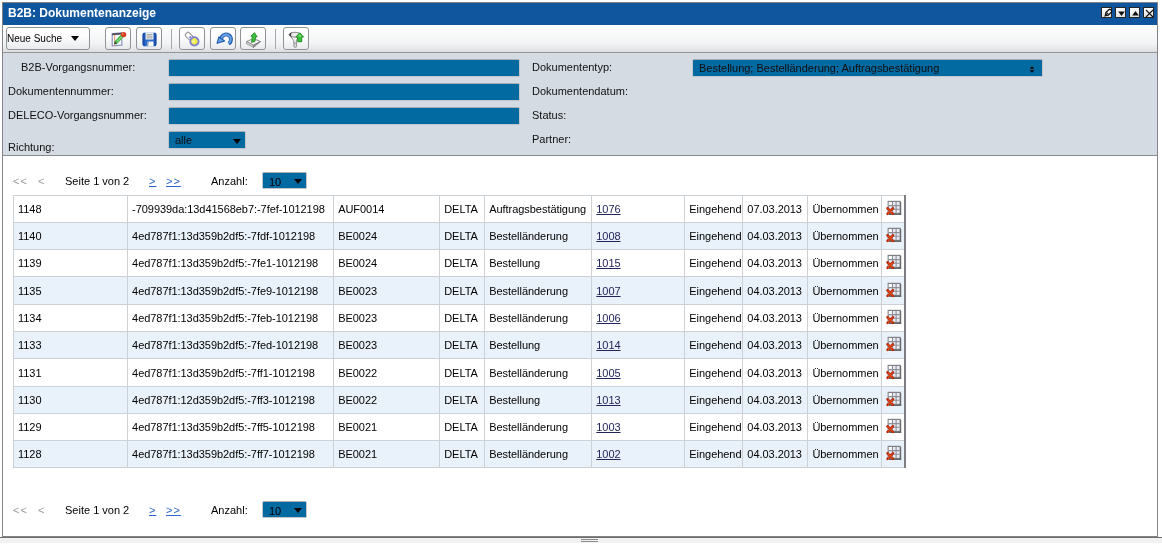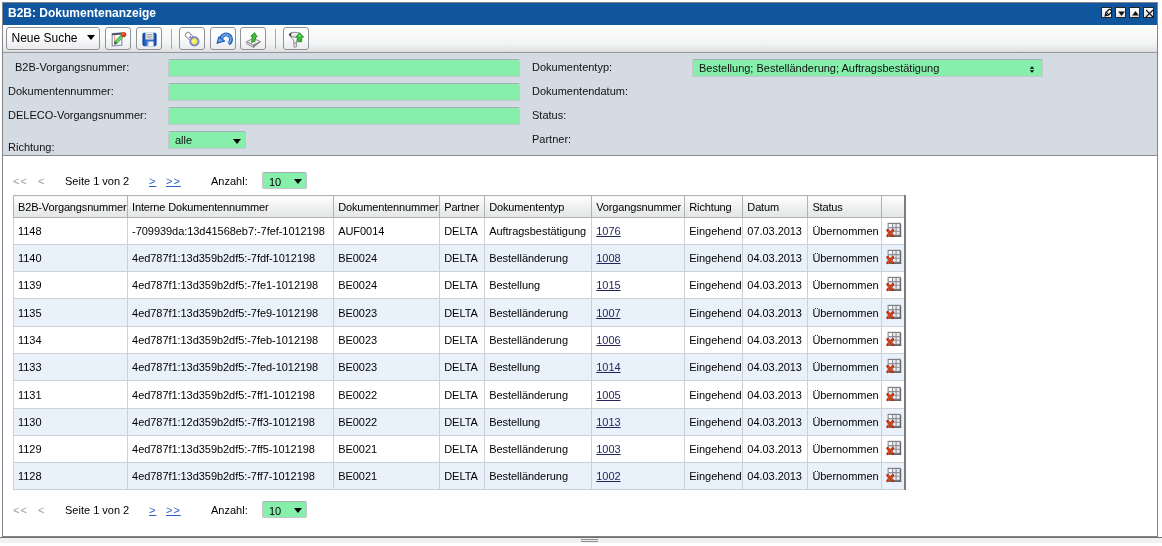--- a/index.html
+++ b/index.html
@@ -8,21 +8,21 @@
 .titlebar { position:absolute; left:0; top:0; width:100%; height:22px; background:#0f569f; color:#ffffff; font-size:12px; font-weight:bold; line-height:21px; padding-left:5px; }
 .winbtns { position:absolute; right:3px; top:4px; }
 .wbtn { display:inline-block; width:11px; height:11px; border:1px solid #262626; background:linear-gradient(#ffffff,#e2e2e2); margin-left:3px; vertical-align:top; position:relative; }
 .wbtn svg { position:absolute; left:0; top:0; }
 .toolbar { position:absolute; left:0; top:22px; width:100%; height:28px; background:linear-gradient(#ffffff,#f2f3f4 70%,#e2e4e6 93%,#d9dbdd); border-bottom:1px solid #97989a; }
 .tbtn { position:absolute; top:2px; height:23px; border:1px solid #8f9397; border-radius:3px; background:linear-gradient(#ffffff,#fcfcfd 45%,#e9ebed); }
 .tbtn svg { position:absolute; left:3px; top:2px; }
 .tsep { position:absolute; top:4px; width:1px; height:20px; background:#a5a9ad; }
 .form { position:absolute; left:0; top:50px; width:100%; height:103px; background:#d4dbe3; border-bottom:1px solid #888c90; font-size:11px; color:#101010; }
 .lbl { position:absolute; white-space:nowrap; line-height:13px; }
-.inp { position:absolute; background:#86efac; border:1px solid #c3c7cb; border-top-color:#a9aeb2; border-radius:2px; height:18px; font-size:11px; line-height:16px; padding-left:6px; white-space:nowrap; }
+.inp { position:absolute; background:#0369a1; border:1px solid #c3c7cb; border-top-color:#a9aeb2; border-radius:2px; height:18px; font-size:11px; line-height:16px; padding-left:6px; white-space:nowrap; }
 .sarr { position:absolute; right:7px; top:5px; width:6px; height:9px; }
 .darr { position:absolute; right:4px; top:7px; width:0; height:0; border-left:4px solid transparent; border-right:4px solid transparent; border-top:5px solid #000; }
 .content { position:absolute; left:0; top:153px; width:100%; height:380px; background:#ffffff; }
 .pager { position:absolute; left:0; width:650px; height:18px; font-size:11px; color:#000; }
 .pager span { position:absolute; line-height:18px; }
 .pgray { color:#9b9b9b; letter-spacing:1px; }
 .plink { color:#2e64c8; text-decoration:underline; letter-spacing:1px; }
 table.grid { position:absolute; left:10px; top:39px; width:893px; border-collapse:collapse; font-size:11px; color:#000; table-layout:fixed; border-right:2px solid #7c7e81; }
 table.grid th { background:linear-gradient(#ffffff,#eceded 60%,#e4e5e7); border:1px solid #aeb2b6; font-weight:normal; text-align:left; padding:0 0 0 4px; height:22px; white-space:nowrap; overflow:hidden; letter-spacing:-0.15px; }
 table.grid td { border:1px solid #ccd1d6; padding:0 0 0 4px; height:27px; white-space:nowrap; overflow:hidden; background:#fff; letter-spacing:-0.05px; }
@@ -47,21 +47,21 @@
           </svg></span><span class="wbtn"><svg width="11" height="11" viewBox="0 0 11 11">
             <path d="M2.2 3.5 L8.8 3.5 L5.5 8 Z" fill="#111"></path>
           </svg></span><span class="wbtn"><svg width="11" height="11" viewBox="0 0 11 11">
             <path d="M2.2 7.5 L8.8 7.5 L5.5 3 Z" fill="#111"></path>
           </svg></span><span class="wbtn"><svg width="11" height="11" viewBox="0 0 11 11">
             <path d="M2 2 L9 9 M9 2 L2 9" stroke="#111" stroke-width="1.1"></path>
           </svg></span>
     </div>
   </div>
   <div class="toolbar">
-    <div class="tbtn" style="left:3px; width:94px; font-size:12px; text-align:center; line-height:21px;">Neue Suche<span style="display:inline-block; width:0; height:0; border-left:4.5px solid transparent; border-right:4.5px solid transparent; border-top:5px solid #000; vertical-align:middle; margin-top:-2px; margin-left:9px;"></span></div>
+    <div class="tbtn" style="left:3px; width:84px; font-size:10px; text-align:left; line-height:21px;">Neue Suche<span style="display:inline-block; width:0; height:0; border-left:4.5px solid transparent; border-right:4.5px solid transparent; border-top:5px solid #000; vertical-align:middle; margin-top:-2px; margin-left:9px;"></span></div>
     <div class="tbtn" style="left:102px; width:26px;">
         <svg width="19" height="19" viewBox="0 0 19 19">
           <path d="M3.2 3.5 L12.8 2.8 L12.8 15.2 L3.2 15.8 Z" fill="#fafbfd" stroke="#8a93c4" stroke-width="1.2"></path>
           <path d="M3.2 3.5 L12.8 2.8 L12.8 4.6 L3.2 5.2 Z" fill="#4a4a52"></path>
           <line x1="5.6" y1="5.2" x2="5.6" y2="15.6" stroke="#f0a080" stroke-width="1.2"></line>
           <line x1="6.9" y1="12.4" x2="13.2" y2="6.1" stroke="#49b749" stroke-width="3.6" stroke-linecap="round"></line>
           <line x1="8" y1="11.6" x2="13.4" y2="6.2" stroke="#7fd77f" stroke-width="1.4" stroke-linecap="round"></line>
           <circle cx="14.6" cy="4.6" r="2.7" fill="#d63c1d"></circle>
           <circle cx="13.9" cy="3.9" r="1" fill="#ef7a55"></circle>
           <path d="M5 14.3 L8 13.4 L6.1 11.5 Z" fill="#3a3a3a"></path>
@@ -113,21 +113,21 @@
           <path d="M2.2 4.9 L6.6 10.2 L6.6 12.6 L9.4 14 L9.4 10.2 L13.8 4.9 Z" fill="#f6f6f6" stroke="#8e8e8e" stroke-width="1"></path>
           <ellipse cx="8" cy="4.7" rx="5.8" ry="2.4" fill="#ececec" stroke="#878787" stroke-width="1"></ellipse>
           <path d="M2.2 4.7 Q2.5 2.9 5.2 2.5 Q3.9 3.5 4 4.9 Q4 6.1 5.4 6.8 Q2.6 6.3 2.2 4.7 Z" fill="#333333"></path>
           <path d="M6.9 13 L6.9 16.8 Q8.2 18.4 9.6 16.8 L9.6 13 Z" fill="#d6d6d6" stroke="#8e8e8e" stroke-width="0.9"></path>
           <path d="M12.7 2.8 L16.6 7.1 L14.7 7.1 L14.7 11.7 L10.7 11.7 L10.7 7.1 L8.8 7.1 Z" fill="#35c035" stroke="#1f8a1f" stroke-width="0.9"></path>
           <path d="M12.7 4.2 L14.7 6.5 L11 6.5 Z" fill="#8ae08a"></path>
         </svg>
       </div>
   </div>
   <div class="form">
-    <div class="lbl" style="left:12px; top:8px;">B2B-Vorgangsnummer:</div>
+    <div class="lbl" style="left:18px; top:8px;">B2B-Vorgangsnummer:</div>
     <div class="inp" style="left:165px; top:6px; width:352px;"></div>
     <div class="lbl" style="left:5px; top:32px;">Dokumentennummer:</div>
     <div class="inp" style="left:165px; top:30px; width:352px;"></div>
     <div class="lbl" style="left:5px; top:56px;">DELECO-Vorgangsnummer:</div>
     <div class="inp" style="left:165px; top:54px; width:352px;"></div>
     <div class="lbl" style="left:5px; top:88px;">Richtung:</div>
     <div class="inp" style="left:165px; top:78px; width:78px;">alle<span class="darr"></span></div>
 
     <div class="lbl" style="left:529px; top:8px;">Dokumententyp:</div>
     <div class="inp" style="left:689px; top:6px; width:351px;">Bestellung; Bestelländerung; Auftragsbestätigung<svg class="sarr" viewBox="0 0 9 11">
@@ -155,32 +155,20 @@
           <col style="width:106px">
           <col style="width:45px">
           <col style="width:107px">
           <col style="width:93px">
           <col style="width:58px">
           <col style="width:65px">
           <col style="width:74px">
           <col style="width:23px">
       </colgroup>
       <tbody>
-          <tr>
-            <th>B2B-Vorgangsnummer</th>
-            <th>Interne Dokumentennummer</th>
-            <th>Dokumentennummer</th>
-            <th>Partner</th>
-            <th>Dokumententyp</th>
-            <th>Vorgangsnummer</th>
-            <th>Richtung</th>
-            <th>Datum</th>
-            <th>Status</th>
-            <th></th>
-          </tr>
       <tr>
             <td>1148</td>
             <td>-709939da:13d41568eb7:-7fef-1012198</td>
             <td>AUF0014</td>
             <td>DELTA</td>
             <td>Auftragsbestätigung</td>
             <td><a class="vlink">1076</a></td>
             <td>Eingehend</td>
             <td>07.03.2013</td>
             <td>Übernommen</td>

